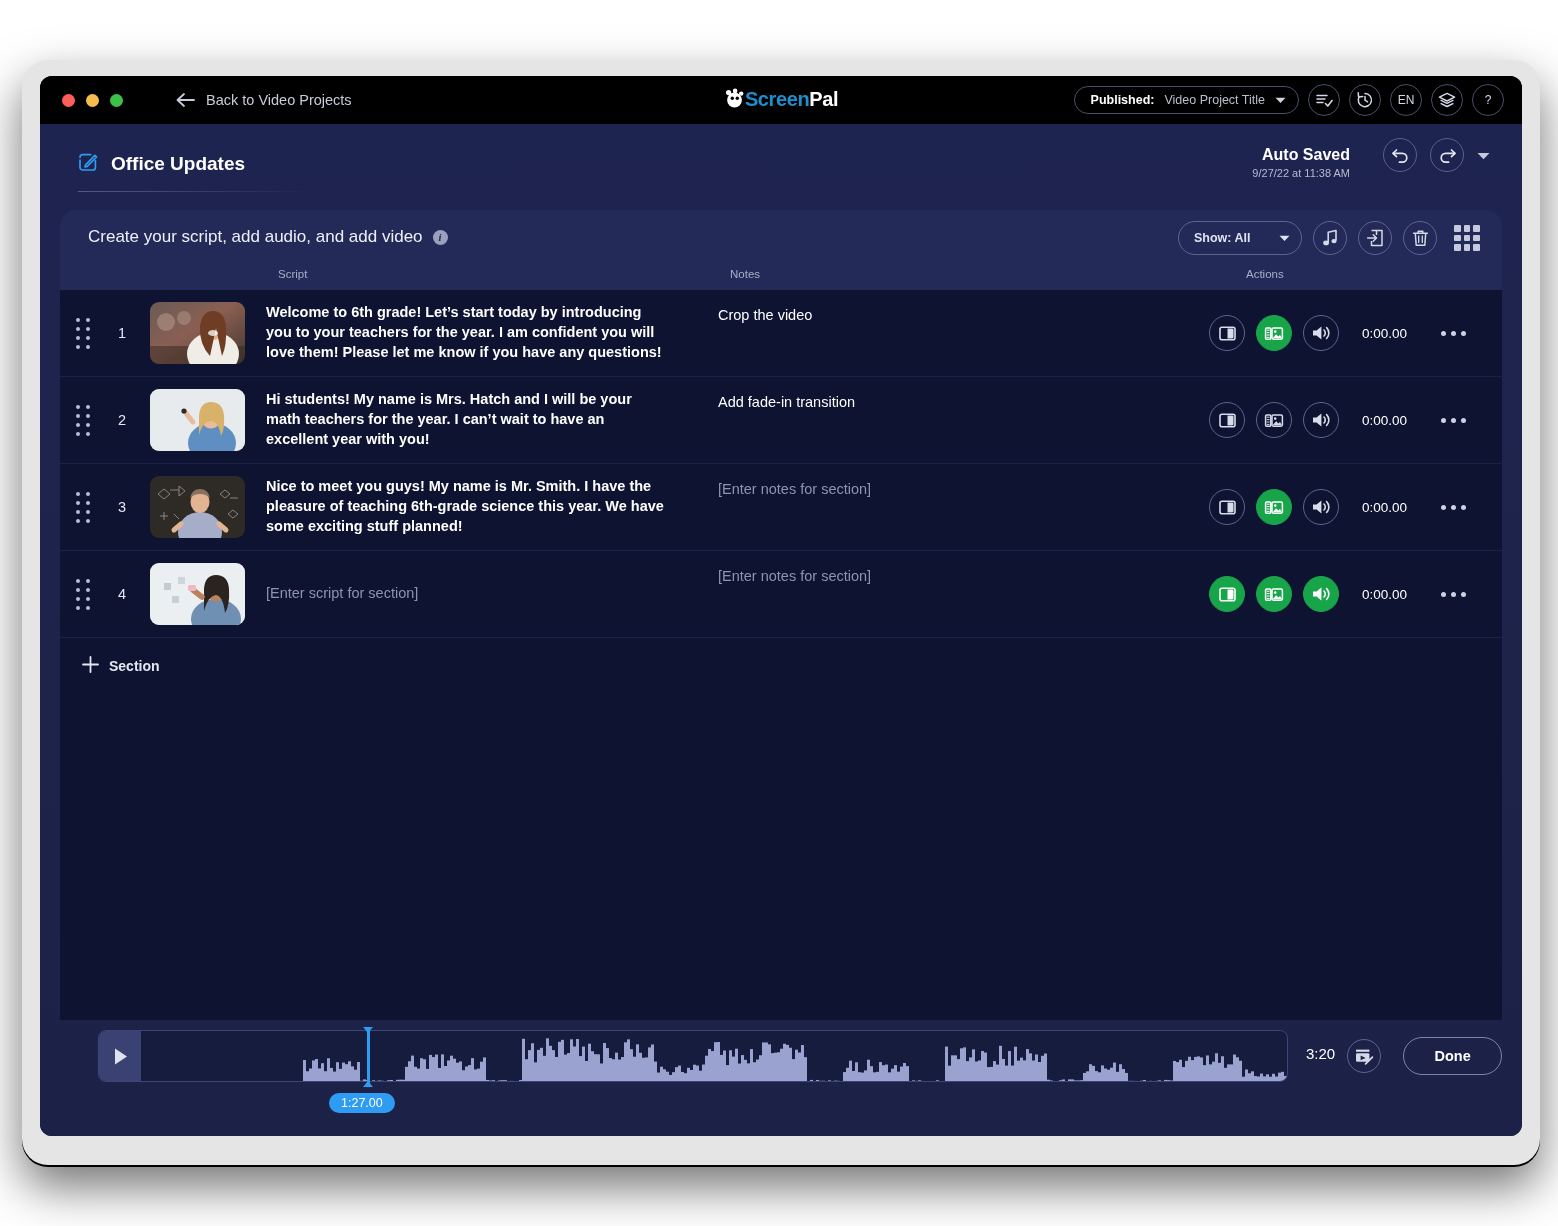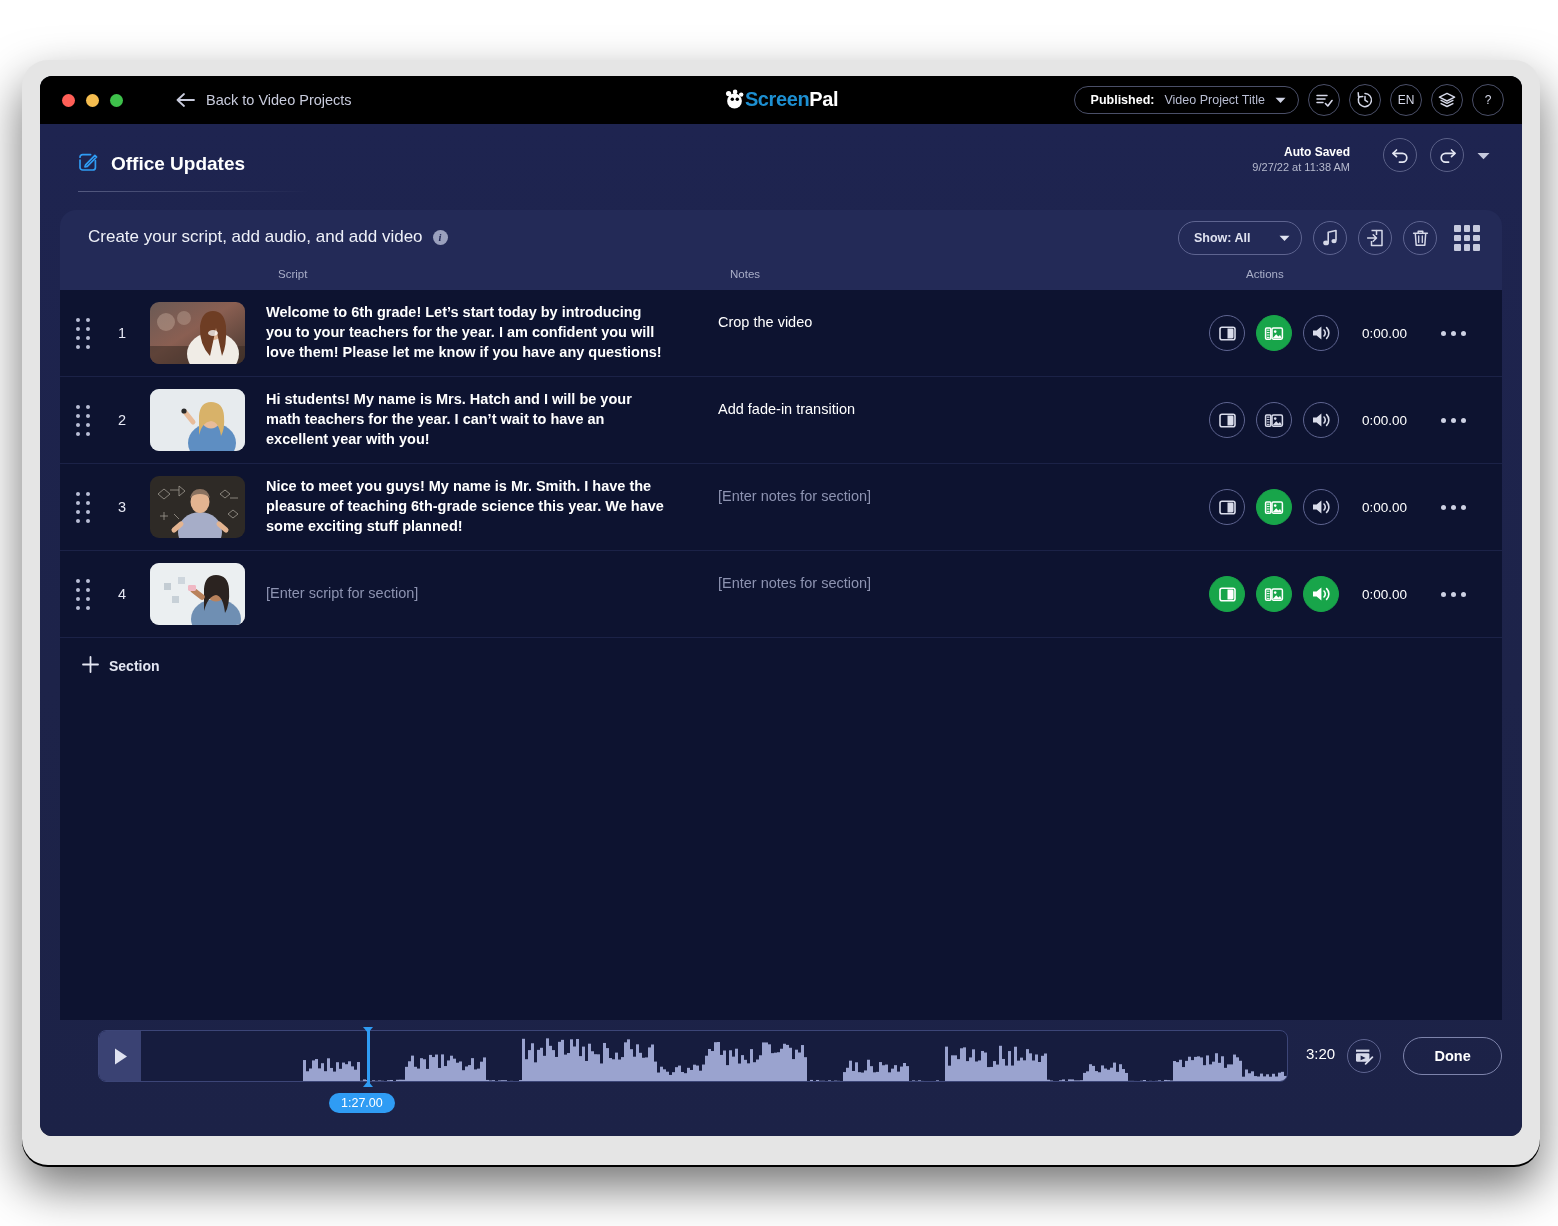--- a/index.html
+++ b/index.html
@@ -74,21 +74,21 @@
     cursor: pointer;
   }
   #back-link svg { display: block; }
 
   #brand {
     position: absolute;
     left: 0; right: 0;
     top: 12px;
     display: flex;
     justify-content: center;
-    align-items: center;
+    align-items: flex-start;
     pointer-events: none;
   }
   #brand .logo-mark {
     width: 21px; height: 21px;
     position: relative;
   }
   #brand .wordmark {
     font-size: 20px;
     font-weight: bold;
     letter-spacing: -0.4px;
@@ -170,21 +170,21 @@
     background: linear-gradient(90deg,#545a80 0%, rgba(84,90,128,0) 100%);
   }
 
   #autosave-block {
     position: absolute;
     right: 172px; top: 20px;
     text-align: right;
     line-height: 1.35;
   }
   #autosave-block .as-title {
-    color: #ffffff; font-size: 12px; font-weight: bold;
+    color: #ffffff; font-size: 16px; font-weight: bold;
   }
   #autosave-block .as-time {
     color: #b6bace; font-size: 11px;
   }
   #undo-redo {
     position: absolute;
     right: 32px; top: 14px;
     display: flex;
     align-items: center;
     gap: 13px;
@@ -333,21 +333,21 @@
   }
   .row-script.placeholder,
   .row-notes.placeholder { color: #8d93b1; font-weight: normal; }
   .row-notes {
     width: 480px;
     margin-left: 52px;
     color: #ffffff;
     font-size: 14.5px;
     line-height: 1.36;
     align-self: flex-start;
-    margin-top: 11px;
+    margin-top: 4px;
     cursor: text;
   }
   .row-actions {
     margin-left: auto;
     margin-right: 36px;
     display: flex;
     align-items: center;
     gap: 11px;
   }
   .act-btn {

